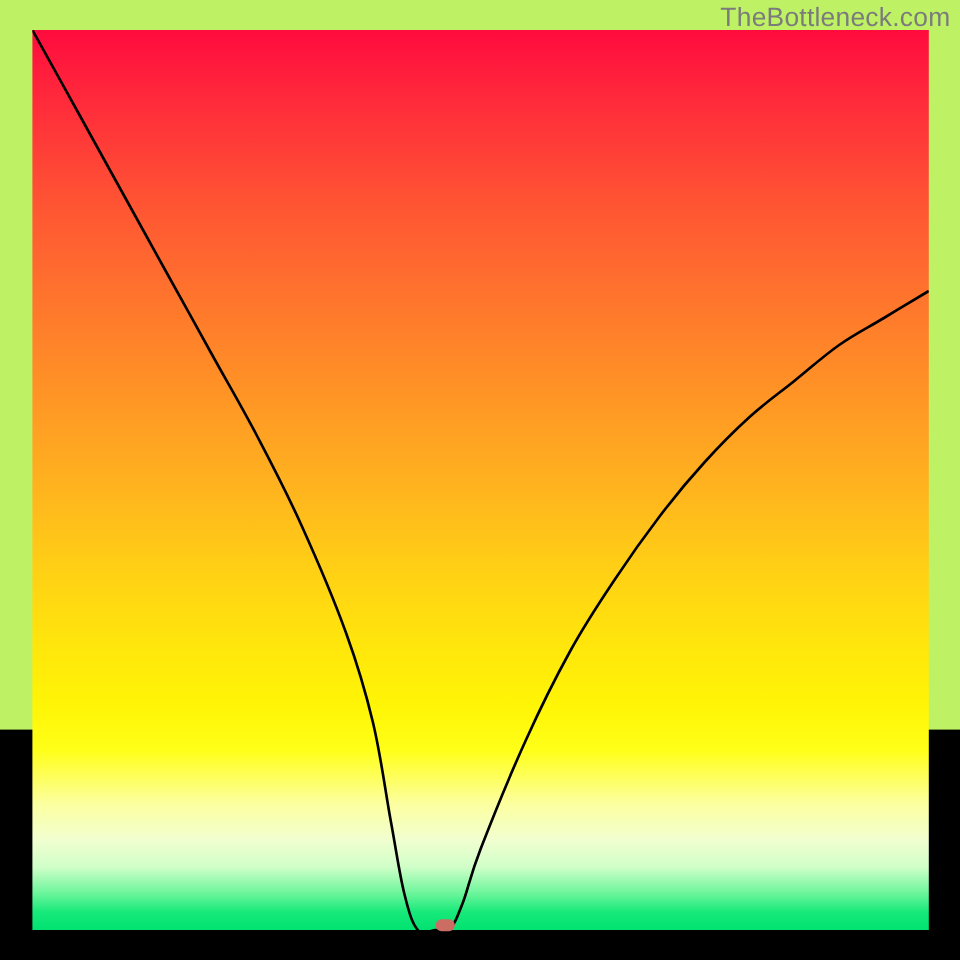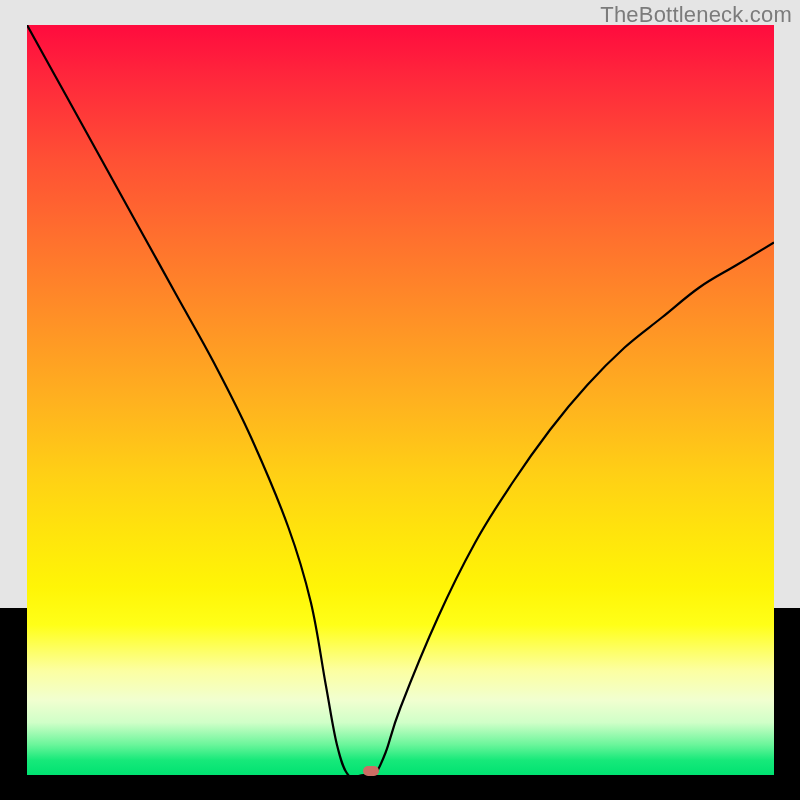--- a/index.html
+++ b/index.html
@@ -10,21 +10,21 @@
     background: #000;
     overflow: hidden;
     font-family: Arial, Helvetica, sans-serif;
   }
   .frame {
     position: absolute;
     left: 0;
     top: 0;
     width: 800px;
     height: 608px;
-    background: #e5e5e5;
+    background: #bef264;
   }
   .plot {
     position: absolute;
     left: 27px;
     top: 25px;
     width: 747px;
     height: 750px;
     background: linear-gradient(to bottom,
       #ff0b3e 0%,
       #ff2b3b 8%,

